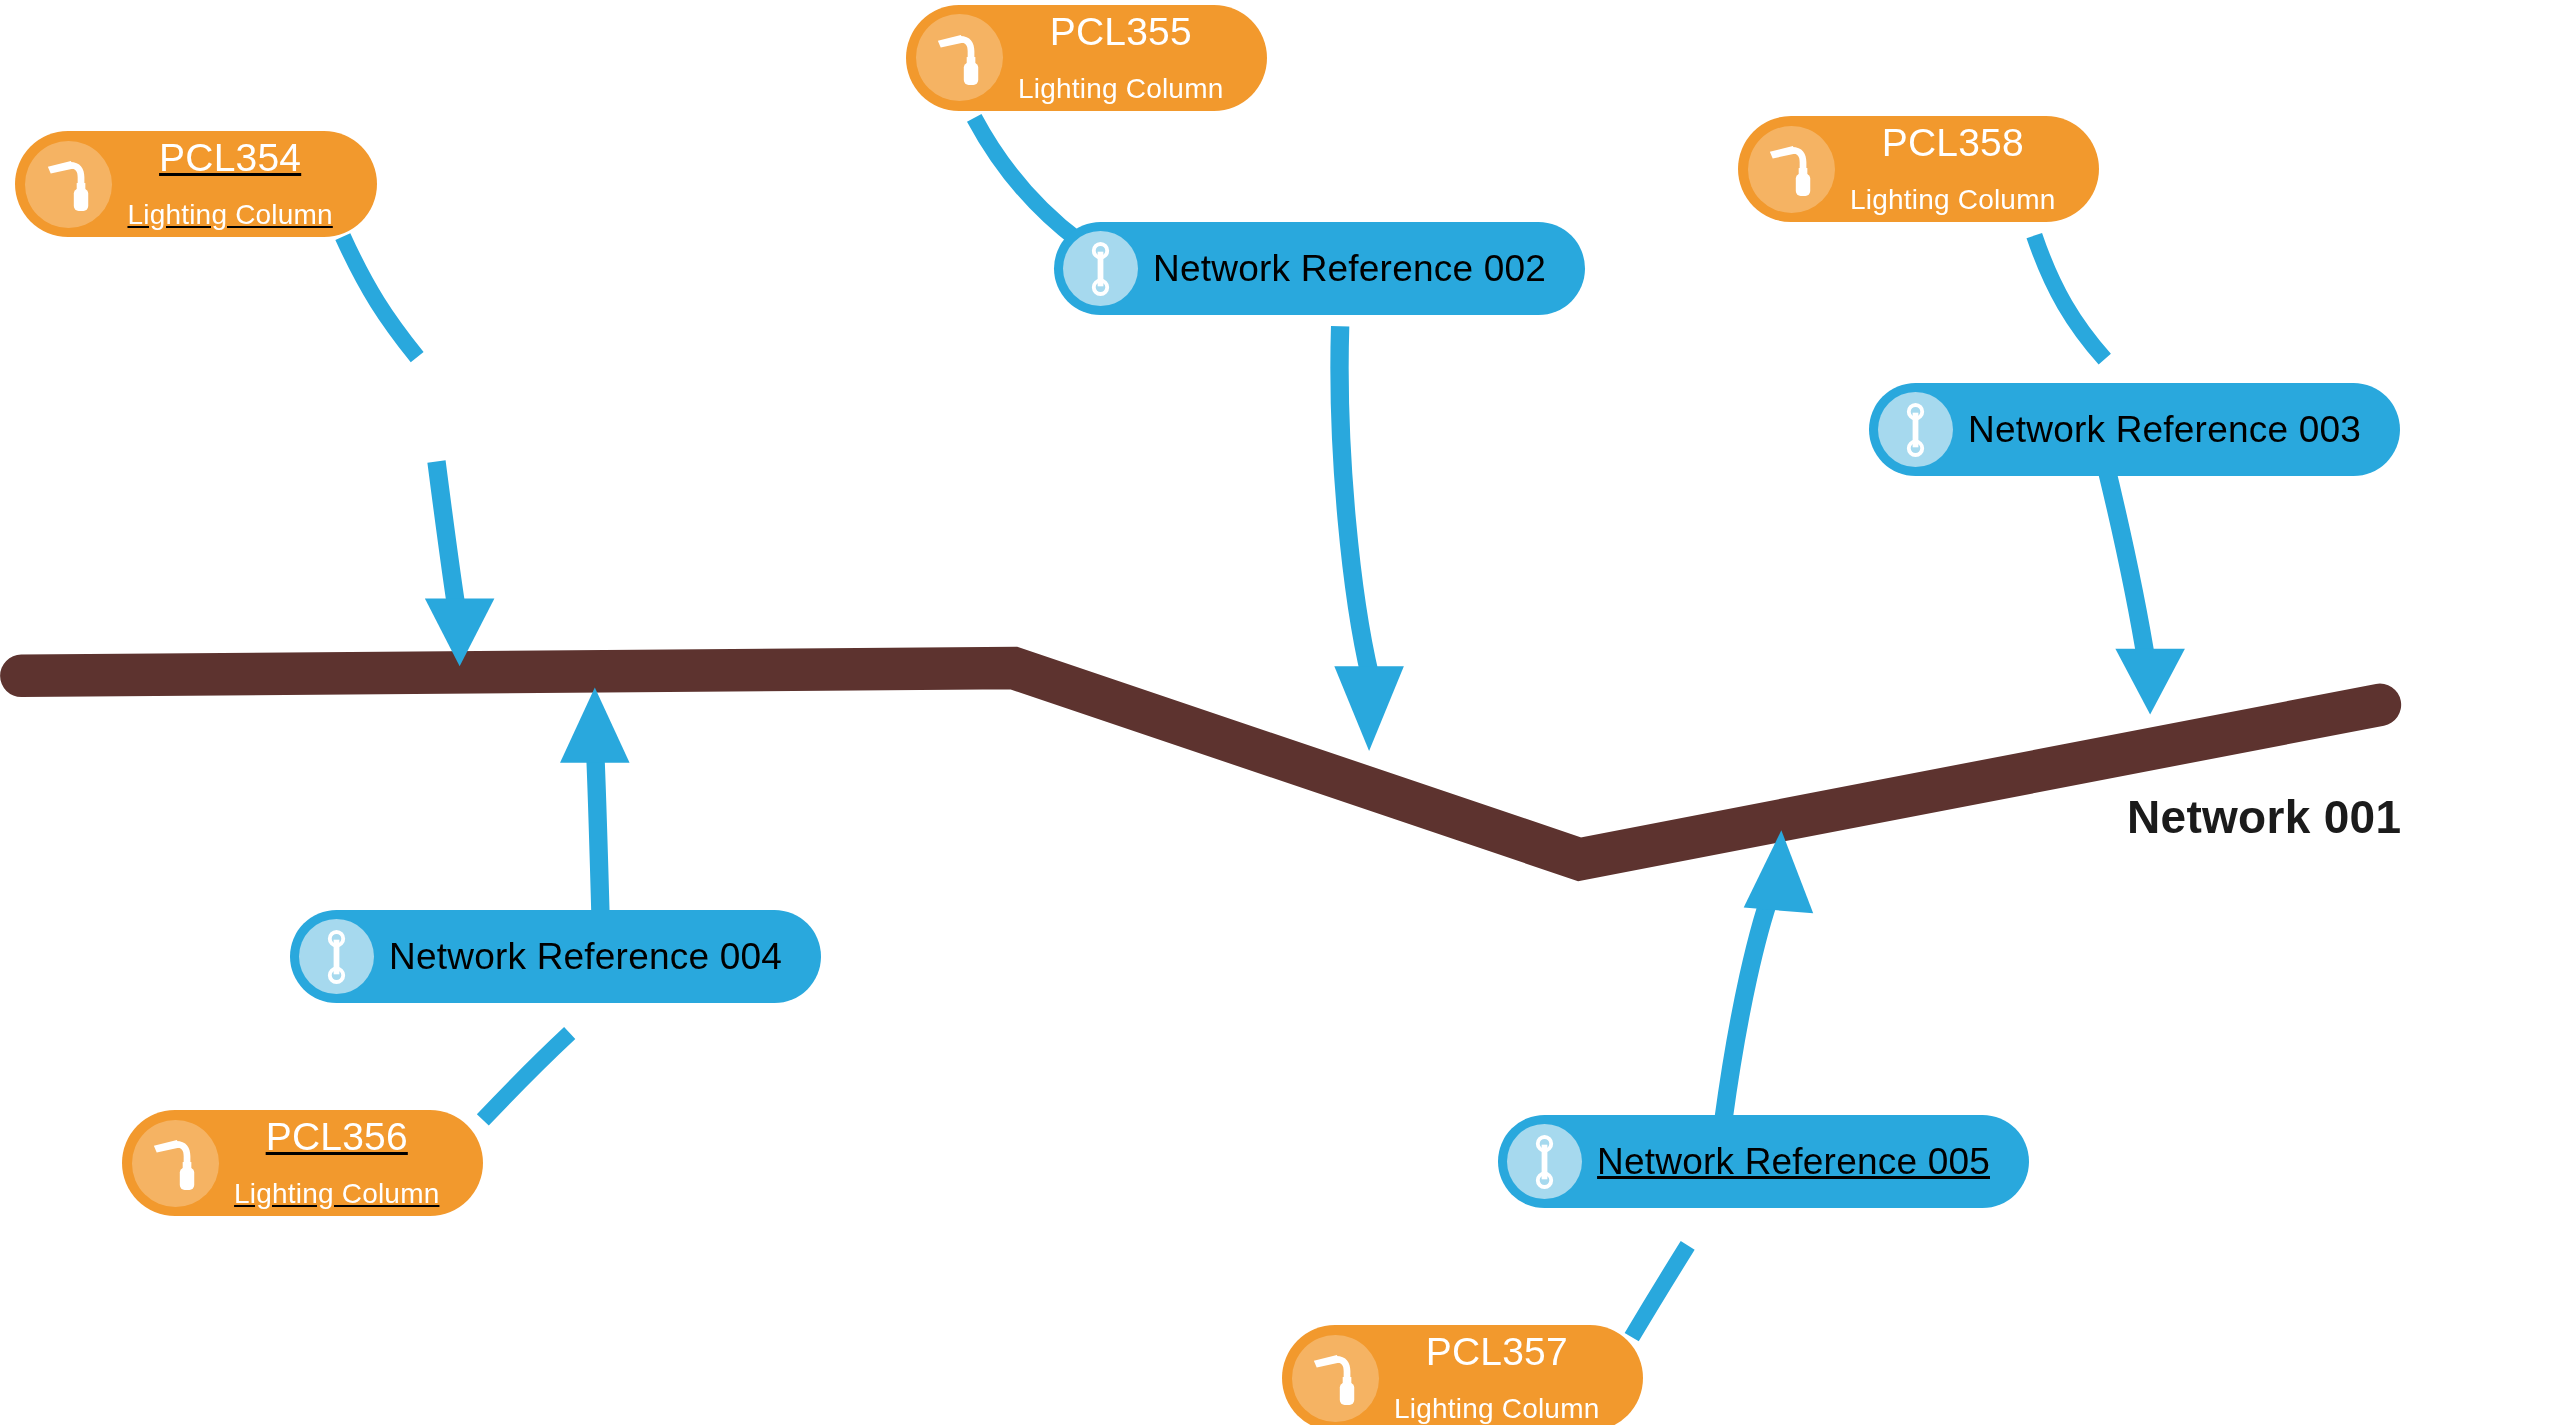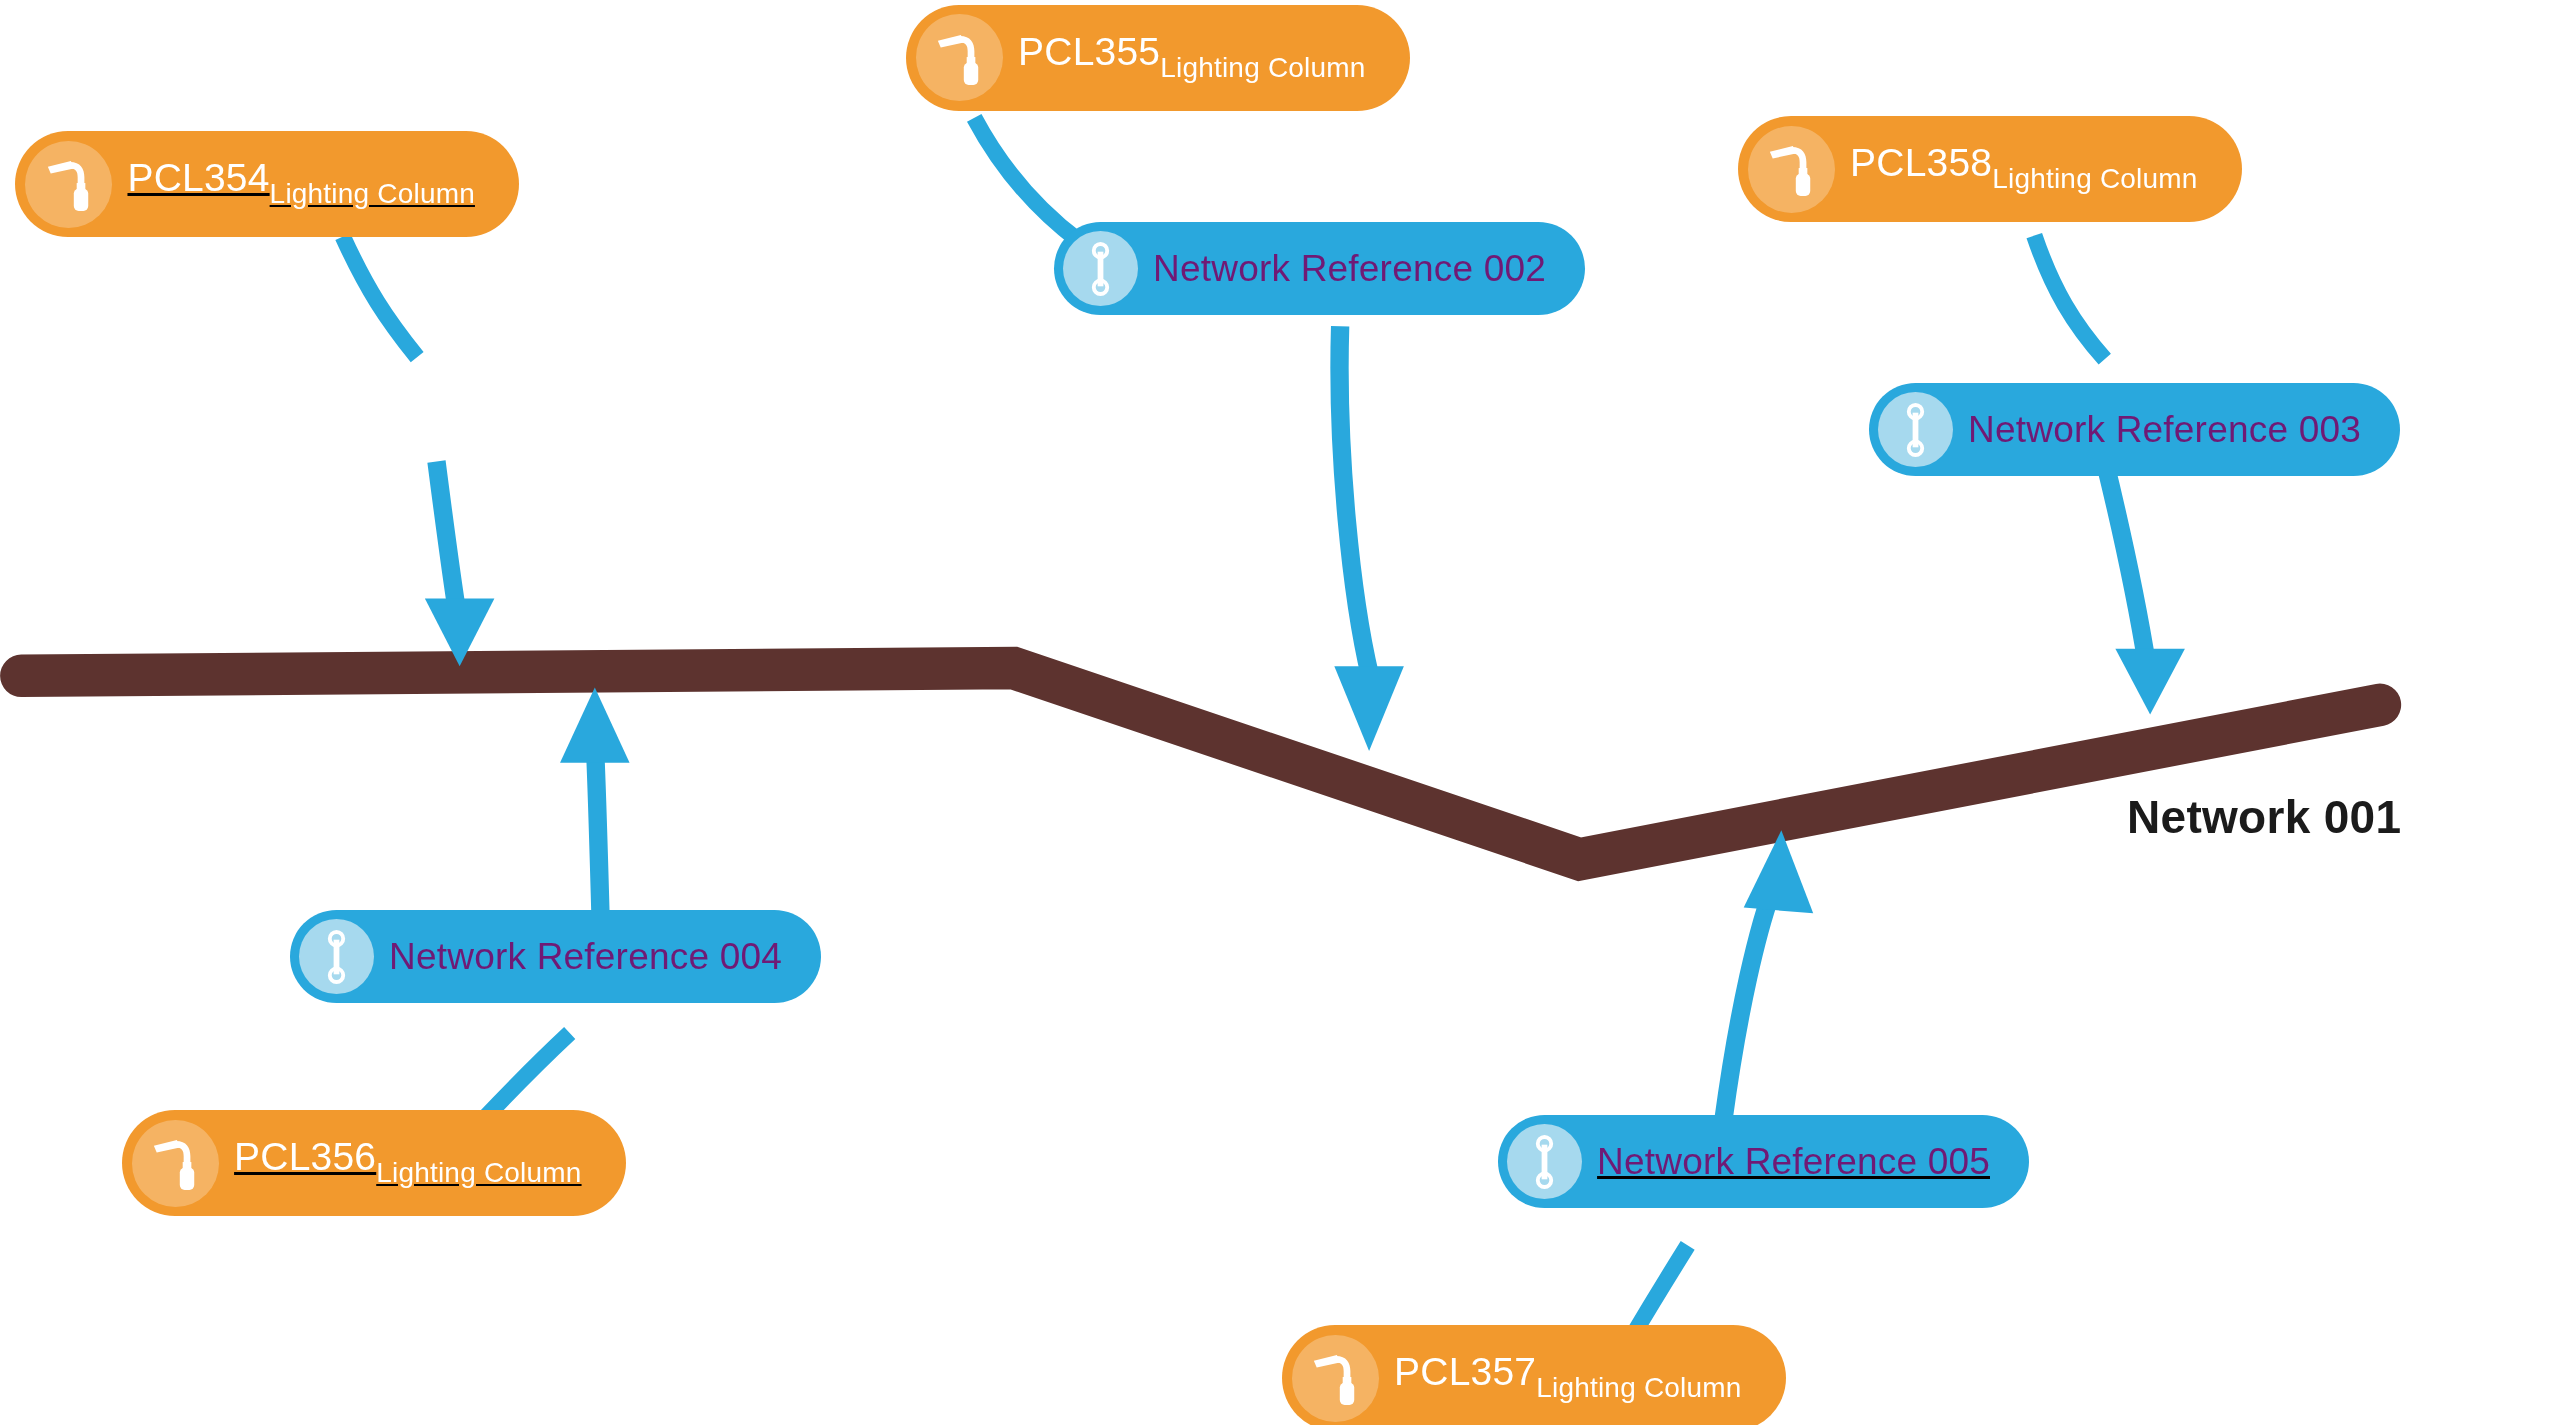--- a/index.html
+++ b/index.html
@@ -41,21 +41,21 @@
   }
   .node .badge {
     flex: 0 0 auto;
     border-radius: 50%;
     display: flex;
     align-items: center;
     justify-content: center;
   }
   .node .labels {
     display: flex;
-    flex-direction: row;
+    flex-direction: column;
     justify-content: center;
     text-align: center;
   }
 
   
   .node.asset {
     background: #f2992d;
     height: 106px;
     padding-left: 9.7px;
     padding-right: 44px;
@@ -89,21 +89,21 @@
     padding-left: 8.7px;
     padding-right: 39px;
   }
   .node.reference .badge {
     width: 75px;
     height: 75px;
     background: #a6d9ee;
   }
   .node.reference .labels { margin-left: 15.4px; }
   .node.reference .title {
-    color: #701a75;
+    color: #000000;
     font-size: 37px;
     font-weight: 400;
     letter-spacing: 0.2px;
     line-height: 1.0;
   }
 
   
   .network-label {
     position: absolute;
     color: #1b1b1b;

